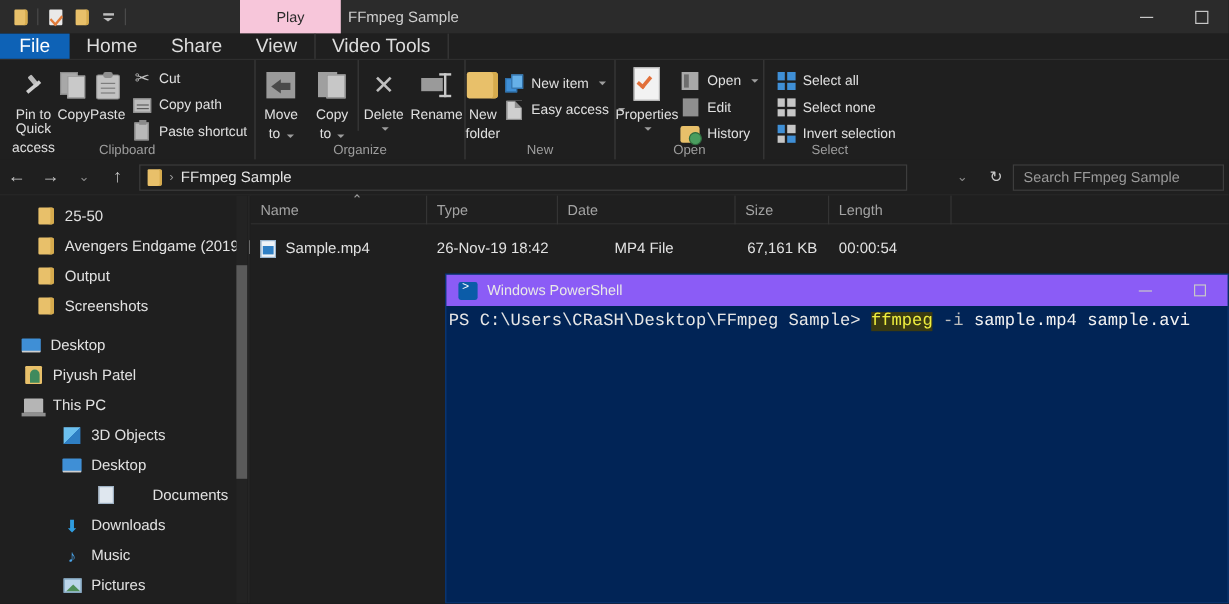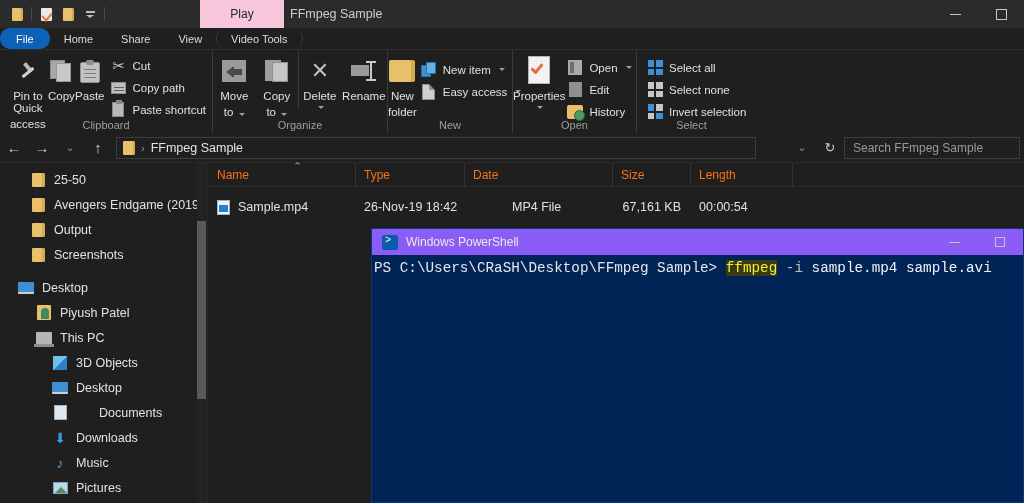--- a/index.html
+++ b/index.html
@@ -50,21 +50,21 @@
   .wc { width: 46px; height: 28px; display: flex; align-items: center; justify-content: center; }
   .wc .min { width: 11px; height: 1px; background: #c8c8c8; }
   .wc .max { width: 11px; height: 11px; border: 1px solid #c8c8c8; }
 
   
   .ribbon-tabs {
     position: absolute; left: 0; top: 28px; width: 1024px; height: 22px;
     background: #1f1f1f; display: flex; align-items: stretch;
     border-bottom: 1px solid #2e2e2e;
   }
-  .rtab { display:flex; align-items:center; padding: 0 14px; font-size: 11px; color: #dcdcdc; border-radius: 10px; }
+  .rtab { display:flex; align-items:center; padding: 0 14px; font-size: 16px; color: #dcdcdc; }
   .rtab.file { background: #0e62b6; color: #fff; padding: 0 16px; }
   .rtab.ctx-under { border-left: 1px solid #3a3a3a; border-right: 1px solid #3a3a3a; }
 
   
   .ribbon {
     position: absolute; left: 0; top: 50px; width: 1024px; height: 83px;
     background: #1f1f1f; display: flex; align-items: flex-start;
   }
   .rgroup { position: relative; height: 83px; display: flex; align-items: flex-start; }
   .rgroup + .rgroup { border-left: 1px solid #3a3a3a; }
@@ -162,21 +162,21 @@
   .body { position: absolute; left: 0; top: 163px; width: 1024px; height: 340px; }
   .nav-pane {
     position: absolute; left: 0; top: 0; width: 208px; height: 340px;
     background: #1f1f1f; overflow: hidden;
   }
   .navlist { padding-top: 4px; }
   .navrow { height: 25px; display: flex; align-items: center; gap: 8px; }
   .navrow .nlabel { font-size: 12.5px; color: #e2e2e2; white-space: nowrap; }
   .ind1 { padding-left: 30px; }
   .ind2 { padding-left: 18px; }
-  .ind3 { padding-left: 36px; }
+  .ind3 { padding-left: 20px; }
   .nico { width: 16px; height: 16px; display:flex; align-items:center; justify-content:center; flex: 0 0 16px;}
   .f-yellow { width: 13px; height: 14px; background: #e8c06a; border-radius: 1px 2px 2px 1px; box-shadow: inset -3px 0 0 #d6ab4d;}
   .i-desktop { width: 16px; height: 12px; background: #3f8fd6; border-radius: 1px; border-bottom: 2px solid #cfcfcf; }
   .i-user { width: 14px; height: 15px; background: #e8c06a; border-radius: 1px; position: relative; }
   .i-user:after { content:""; position:absolute; left:4px; top:3px; width:8px; height:11px; background:#3f8a5d; border-radius:4px 4px 0 0;}
   .i-pc { width: 16px; height: 12px; background: #b5b5b5; border-radius: 1px 1px 0 0; position: relative; }
   .i-pc:after { content:""; position:absolute; left:-2px; bottom:-3px; width:20px; height:3px; background:#8f8f8f; }
   .i-3d { width: 14px; height: 14px; background: linear-gradient(135deg,#6cc0ef 0 50%, #2f7fc4 50% 100%); }
   .i-doc { width: 13px; height: 15px; background: #dfe7ef; border: 1px solid #9fb2c4; }
   .i-doc:after{content:"";position:absolute;}
@@ -185,21 +185,21 @@
   .i-pic { width: 15px; height: 12px; background: #bcd6ea; border: 1px solid #7fa4c0; position: relative; overflow:hidden;}
   .i-pic:after{content:"";position:absolute;left:1px;bottom:0;width:0;height:0;border-left:6px solid transparent;border-right:6px solid transparent;border-bottom:6px solid #4f8f58;}
   .nav-scroll-track { position:absolute; right: 2px; top: 0; width: 9px; height: 340px; background: #232323; }
   .nav-scroll-thumb { position:absolute; right: 2px; top: 58px; width: 9px; height: 178px; background: #5a5a5a; }
   .nav-chev-up { position: absolute; right: 2px; top: 2px; width: 9px; text-align:center; color:#8f8f8f; font-size:9px;}
   .nav-divider { position:absolute; right:0; top:0; width:1px; height:340px; background:#2a2a2a; }
 
   
   .filepane { position: absolute; left: 209px; top: 0; width: 815px; height: 340px; background: #1f1f1f; }
   .colhdr { position: relative; height: 24px; display: flex; align-items: center; border-bottom: 1px solid #2e2e2e; }
-  .col { font-size: 12px; color: #f97316; height: 24px; display:flex; align-items:center; padding-left: 8px;
+  .col { font-size: 12px; color: #a3a3a3; height: 24px; display:flex; align-items:center; padding-left: 8px;
      border-right: 1px solid #343434; flex: 0 0 auto; position: relative; }
   .col.sortmark:before {
     content: "⌃"; position: absolute; left: 84px; top: -3px; font-size: 11px; color: #9a9a9a;
   }
   .filerow { height: 24px; display: flex; align-items: center; margin-top: 8px; }
   .cell { font-size: 12.5px; color: #e2e2e2; padding-left: 8px; flex: 0 0 auto; display:flex; align-items:center; gap:8px;}
   .cell.right { justify-content: flex-end; padding-right: 10px; }
   .mp4ico { width: 13px; height: 15px; background: #eef3f8; border: 1px solid #9ab6cf; position: relative; }
   .mp4ico:after { content:""; position:absolute; left:1px; top:4px; width:9px; height:7px; background:#2f7fc4; }
 
@@ -543,21 +543,21 @@
               <span class="i-3d"></span>
             </span>
           <span class="nlabel">3D Objects</span>
         </div>
         <div class="navrow" style="padding-left:52px;">
           <span class="nico">
               <span class="i-desktop"></span>
             </span>
           <span class="nlabel">Desktop</span>
         </div>
-        <div class="navrow" style="padding-left:52px;gap:31px;">
+        <div class="navrow" style="padding-left:80px;gap:31px;">
           <span class="nico">
               <span class="i-doc"></span>
             </span>
           <span class="nlabel">Documents</span>
         </div>
         <div class="navrow" style="padding-left:52px;">
           <span class="nico">
               <span class="i-dl">⬇</span>
             </span>
           <span class="nlabel">Downloads</span>

